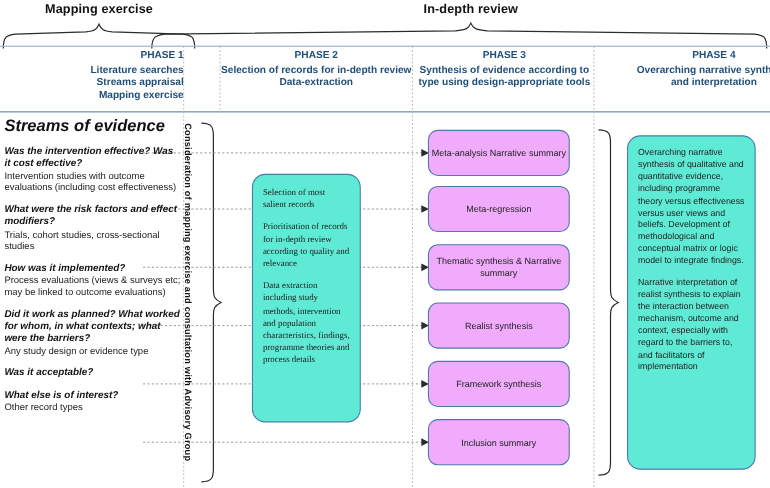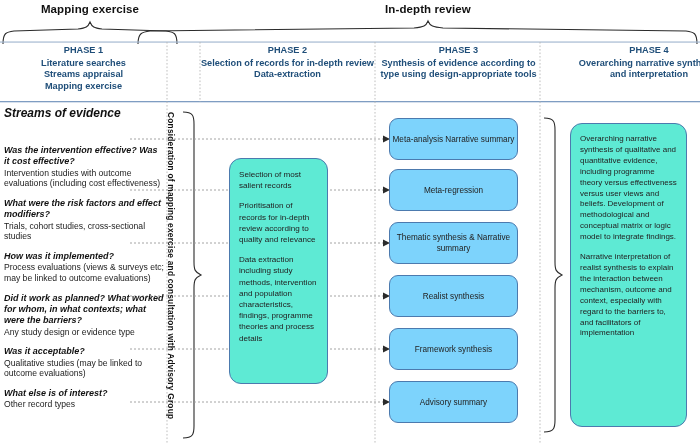--- a/index.html
+++ b/index.html
@@ -22,22 +22,22 @@
     position:absolute;top:42px;height:60px;
     text-align:center;color:#1F4E79;font-size:9.2px;font-weight:bold;
     line-height:11.6px;padding-top:3px;box-sizing:border-box;
   }
   .phasehdr .ptitle{display:block;margin-bottom:1px;}
   .phasehdr .pline{display:block;}
 
   
   #streams{position:absolute;left:4px;top:106px;width:160px;}
   .streams-title{
-    font-size:12px;font-style:italic;font-weight:bold;color:#111;
-    margin:0 0 25px 0;
+    font-size:15px;font-style:italic;font-weight:bold;color:#111;
+    margin:0 0 9px 0;
   }
   .stream{margin-bottom:9px;}
   .stream .q{
     font-size:9px;font-style:italic;font-weight:bold;color:#111;
     line-height:11.4px;display:block;
   }
   .stream .a{
     font-size:8.6px;color:#222;line-height:10.6px;display:block;
   }
 
@@ -57,27 +57,27 @@
   .rbox{
     position:absolute;border:1.6px solid #4C7AAE;border-radius:12px;
     background:#5eead4;box-sizing:border-box;
   }
   .rbox .btxt{
     display:block;font-size:8.1px;line-height:11.2px;color:#222;
   }
   .rbox p{margin:0 0 9px 0;}
   .rbox p:last-child{margin-bottom:0;}
 
-  #box-phase2{left:229px;top:158px;width:99px;height:226px;padding:10px 9px;}
+  #box-phase2{left:229px;top:158px;width:99px;height:226px;padding:10px 9px;font-family:Liberation Serif, serif;}
   #box-phase4{left:570px;top:123px;width:117px;height:304px;padding:10px 9px;}
   #box-phase4 .btxt{font-size:8px;line-height:10.9px;}
 
   .p3box{
     position:absolute;left:389px;width:129px;height:42px;
-    border:1.7px solid #4C7AAE;border-radius:9px;background:#7dd3fc;
+    border:1.7px solid #4C7AAE;border-radius:9px;background:#f0abfc;
     box-sizing:border-box;display:flex;align-items:center;justify-content:center;
     text-align:center;
   }
   .p3box span{font-size:8.2px;line-height:11px;color:#222;display:block;}
 </style>
 </head>
 <body>
 
 <div id="canvas">
 
@@ -134,21 +134,21 @@
       <polygon points="383,239.5 390,243 383,246.5"></polygon>
       <polygon points="383,292.5 390,296 383,299.5"></polygon>
       <polygon points="383,345.5 390,349 383,352.5"></polygon>
       <polygon points="383,398.5 390,402 383,405.5"></polygon>
     </g>
   </svg>
 
   <div class="grouplabel abs" style="left:20px;top:3px;width:140px;">Mapping exercise</div>
   <div class="grouplabel abs" style="left:358px;top:3px;width:140px;">In-depth review</div>
 
-  <div class="phasehdr" style="left:0px;width:167px;">
+  <div class="phasehdr" style="left:0px;width:167px;text-align:right;">
     <span class="ptitle">PHASE 1</span>
     <span class="pline">Literature searches</span>
     <span class="pline">Streams appraisal</span>
     <span class="pline">Mapping exercise</span>
   </div>
 
   <div class="phasehdr" style="left:200px;width:175px;">
     <span class="ptitle">PHASE 2</span>
     <span class="pline">Selection of records for in-depth review</span>
     <span class="pline">Data-extraction</span>
@@ -178,21 +178,20 @@
     <div class="stream">
       <span class="q">How was it implemented?</span>
       <span class="a">Process evaluations (views &amp; surveys etc; may be linked to outcome evaluations)</span>
     </div>
     <div class="stream">
       <span class="q">Did it work as planned? What worked for whom, in what contexts;  what were the barriers?</span>
       <span class="a">Any study design or evidence type</span>
     </div>
     <div class="stream">
       <span class="q">Was it acceptable?</span>
-      <span class="a">Qualitative studies (may be linked to outcome evaluations)</span>
     </div>
     <div class="stream">
       <span class="q">What else is of interest?</span>
       <span class="a">Other record types</span>
     </div>
   </div>
 
   <div id="advisory">
     <span>Consideration of mapping exercise and consultation with Advisory Group</span>
   </div>
@@ -212,21 +211,21 @@
   <div class="p3box" style="top:222px;">
     <span>Thematic synthesis &amp; Narrative summary</span>
   </div>
   <div class="p3box" style="top:275px;">
     <span>Realist synthesis</span>
   </div>
   <div class="p3box" style="top:328px;">
     <span>Framework synthesis</span>
   </div>
   <div class="p3box" style="top:381px;">
-    <span>Advisory summary</span>
+    <span>Inclusion summary</span>
   </div>
 
   <div class="rbox" id="box-phase4">
     <p class="btxt">Overarching narrative synthesis of qualitative and quantitative evidence, including programme theory versus effectiveness versus user views and beliefs. Development of methodological and conceptual matrix or logic model to integrate findings.</p>
     <p class="btxt">Narrative interpretation of realist synthesis to explain the interaction between mechanism, outcome and context, especially with regard to the barriers to, and facilitators of implementation</p>
   </div>
 
 </div>
 
 </body></html>

